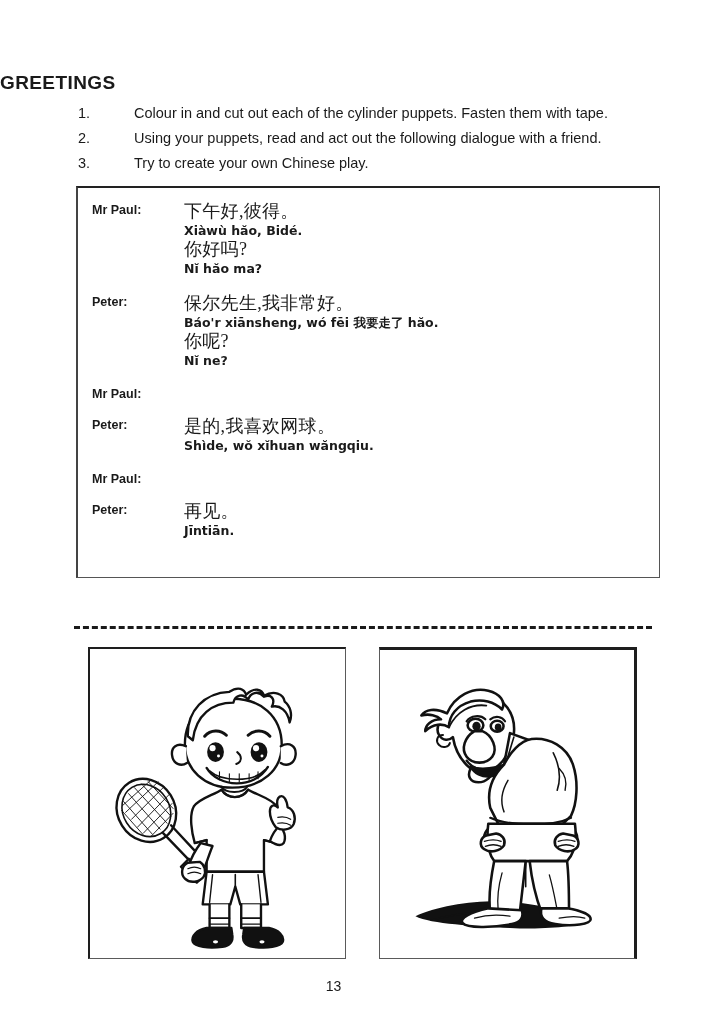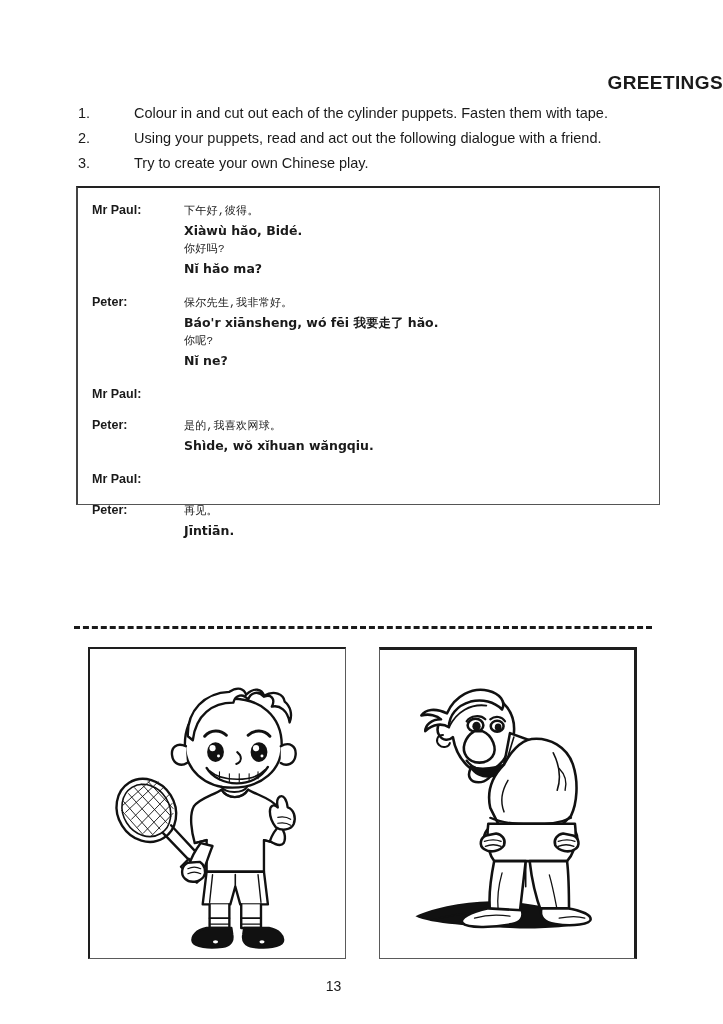--- a/index.html
+++ b/index.html
@@ -20,21 +20,21 @@
     position: absolute;
     inset: 0;
   }
 
   
   .title {
     position: absolute;
     top: 72px;
     left: 0;
     width: 723px;
-    text-align: right;
+    text-align: left;
     font-size: 19px;
     font-weight: bold;
     letter-spacing: 0.4px;
   }
 
   
   .instructions {
     position: absolute;
     top: 105px;
     left: 78px;
@@ -53,21 +53,21 @@
   .instr-text {
     flex: 1;
   }
 
   
   .dialogue-box {
     position: absolute;
     left: 76px;
     top: 186px;
     width: 584px;
-    height: 319px;
+    height: 392px;
     box-sizing: border-box;
     border: 1px solid #555;
     border-top: 2px solid #222;
     border-left: 2px solid #444;
     background: #fff;
   }
   .dialogue-inner {
     padding: 14px 0 0 14px;
   }
   .d-entry {
@@ -79,23 +79,23 @@
     flex: 0 0 92px;
     width: 92px;
     font-size: 12.5px;
     font-weight: bold;
     padding-top: 1px;
   }
   .d-lines {
     flex: 1;
   }
   .d-han {
-    font-size: 11px;
+    font-size: 18px;
     line-height: 19px;
-    font-family: Liberation Mono, monospace;
+    font-family: Liberation Serif, serif;
     letter-spacing: 0.3px;
   }
   .d-pin {
     font-size: 12.5px;
     line-height: 19px;
     font-weight: bold;
     font-family: "DejaVu Sans", "Liberation Sans", sans-serif;
   }
 
   

